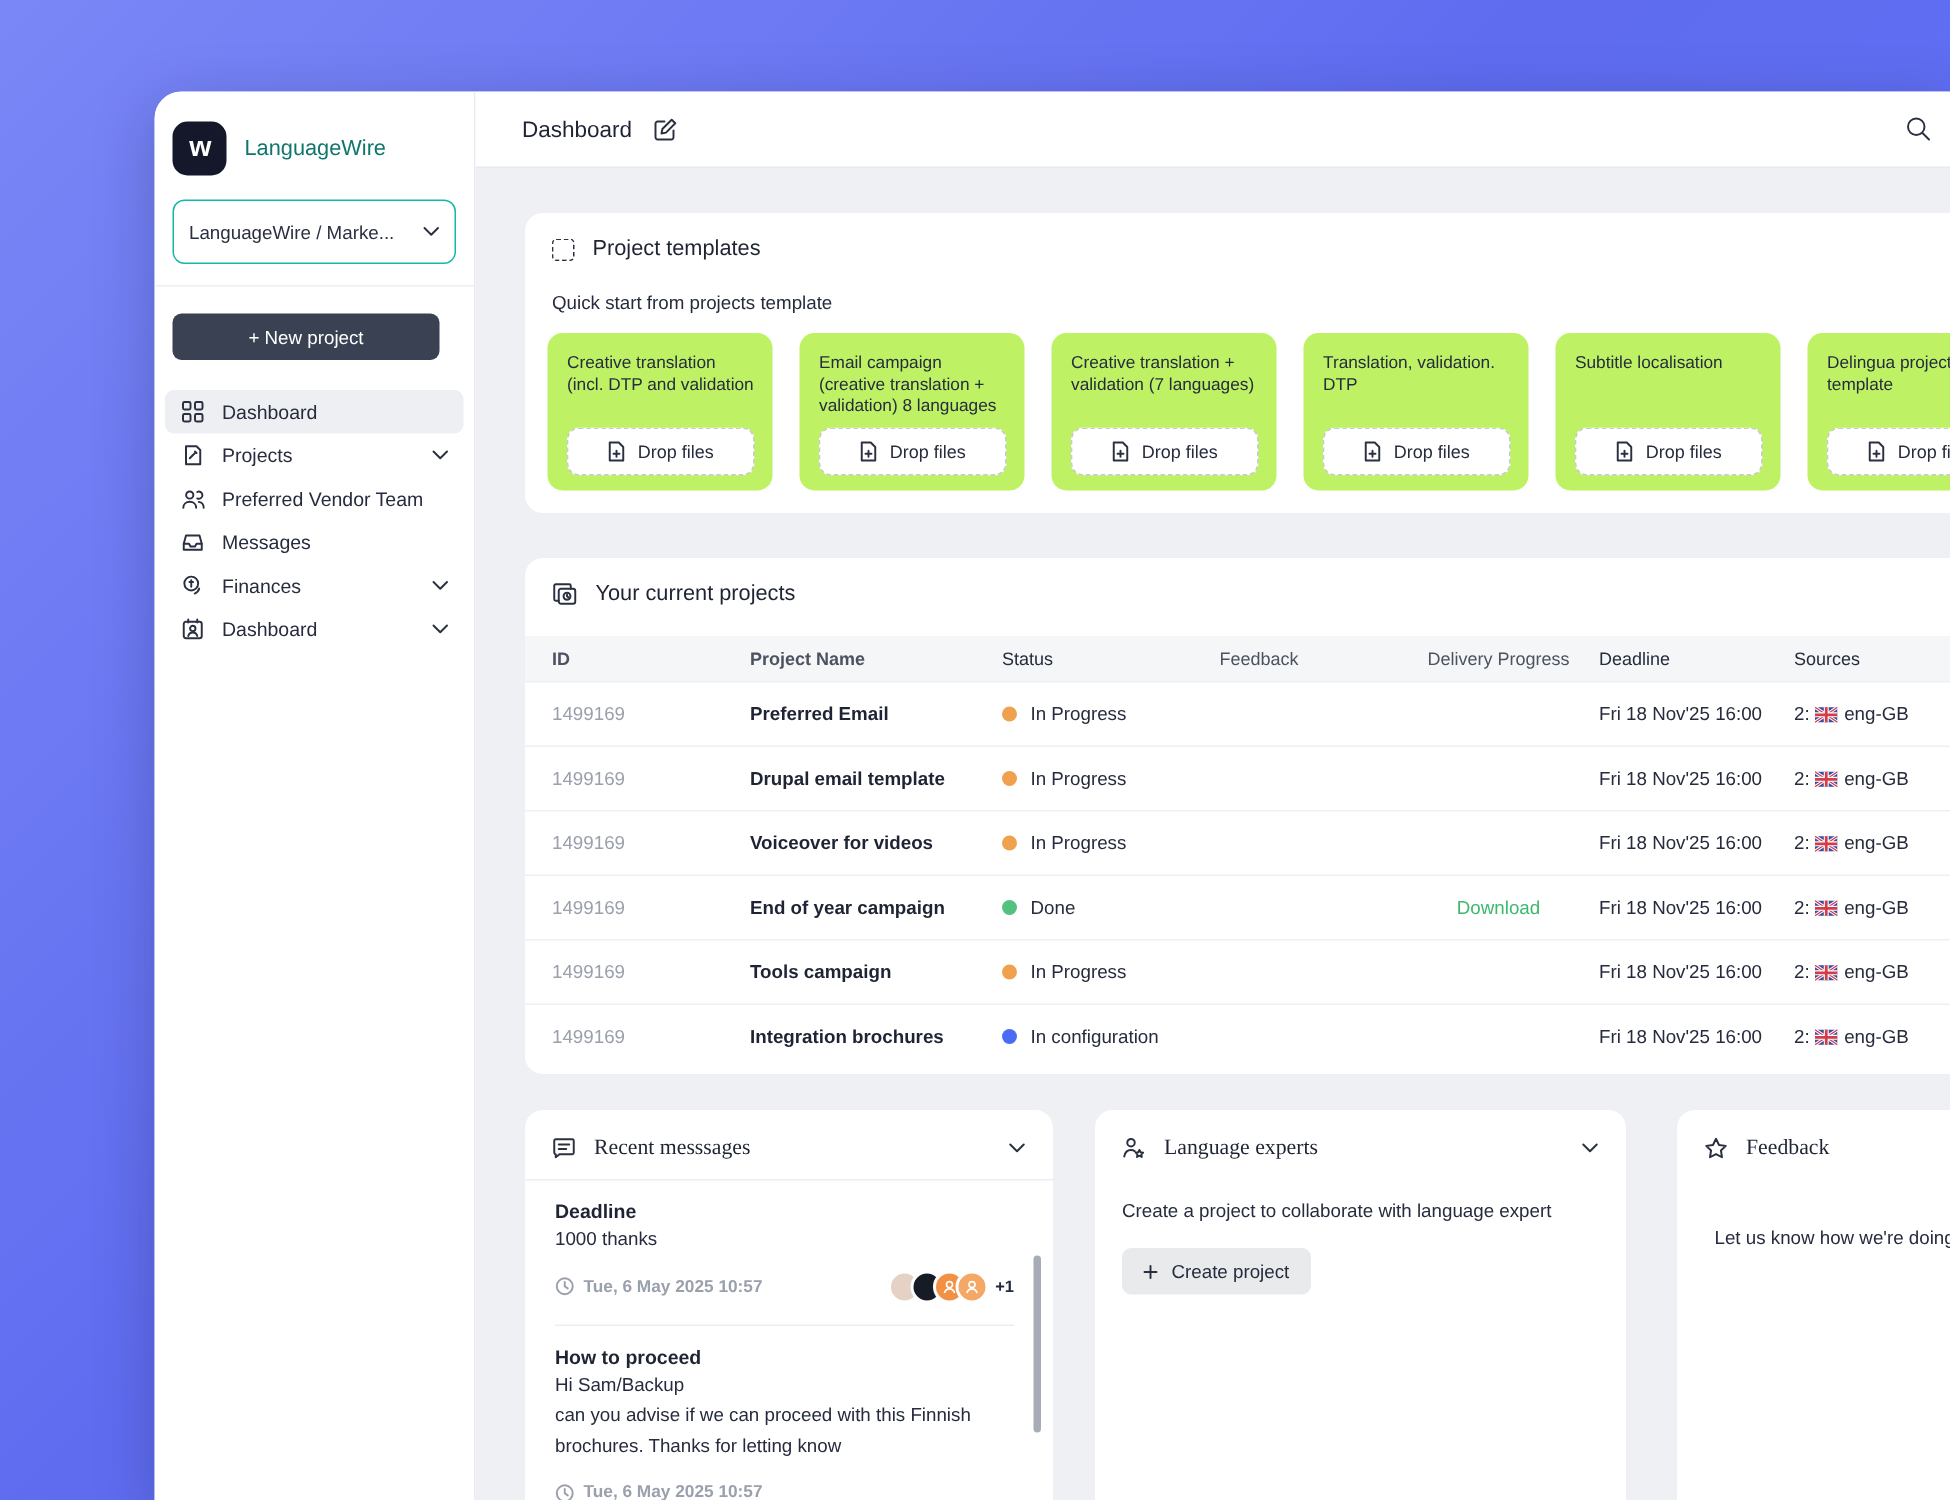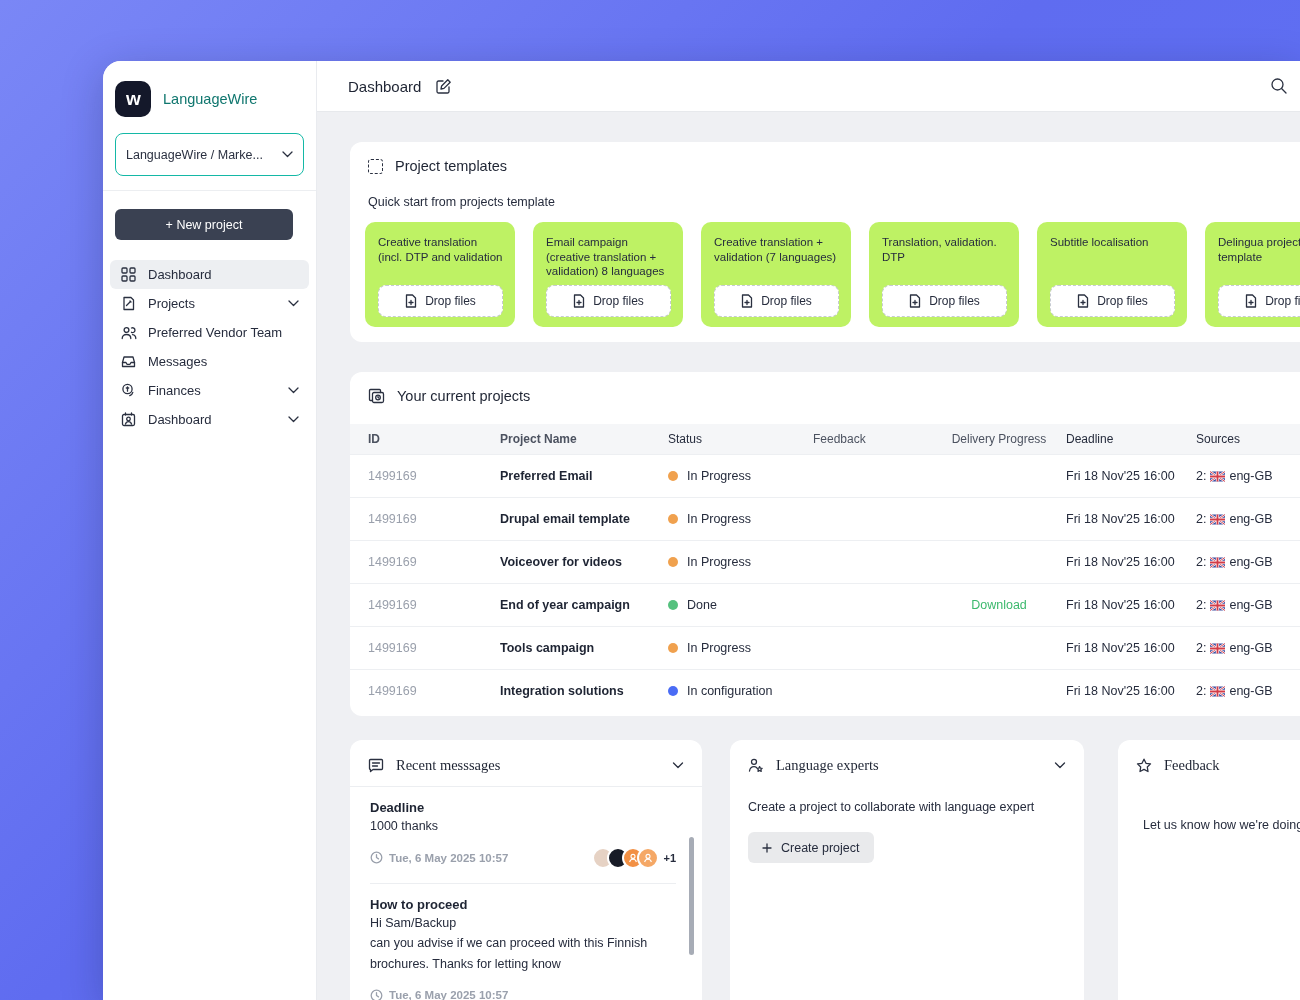--- a/index.html
+++ b/index.html
@@ -458,21 +458,21 @@
                 <path d="M0 0 L18 12 M18 0 L0 12" stroke="#d33c48" stroke-width="1.1"></path>
                 <path d="M9 0 V12 M0 6 H18" stroke="#fff" stroke-width="4"></path>
                 <path d="M9 0 V12 M0 6 H18" stroke="#d33c48" stroke-width="2.2"></path>
               </svg>
             <span>eng-GB</span>
             </span>
         </div>
 
         <div class="trow">
           <span class="c-id">1499169</span>
-          <span class="c-name">Integration solutions</span>
+          <span class="c-name">Integration brochures</span>
           <span class="c-status">
               <span class="dot" style="background:#4A6CF5"></span>
               <span>In configuration</span>
             </span>
           <span class="c-fb"></span>
           <span class="c-prog"><span class="bar"><span class="bar-fill" style="width:70%"></span></span></span>
           <span class="c-dl">Fri 18 Nov'25 16:00</span>
           <span class="c-src">
               <span>2:</span>
             <svg class="ic" width="15" height="11" viewBox="0 0 18 12">

